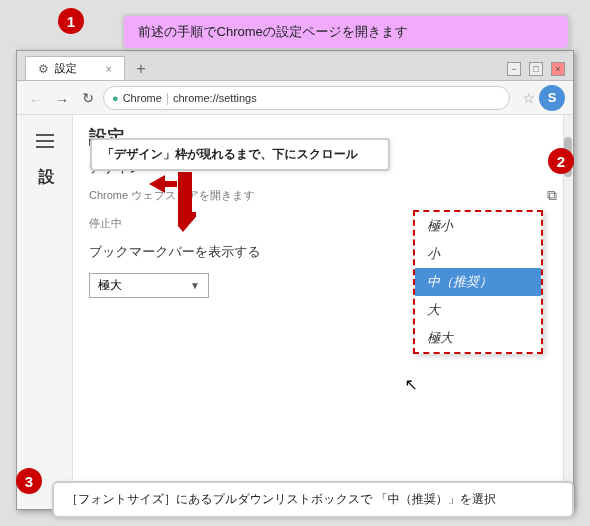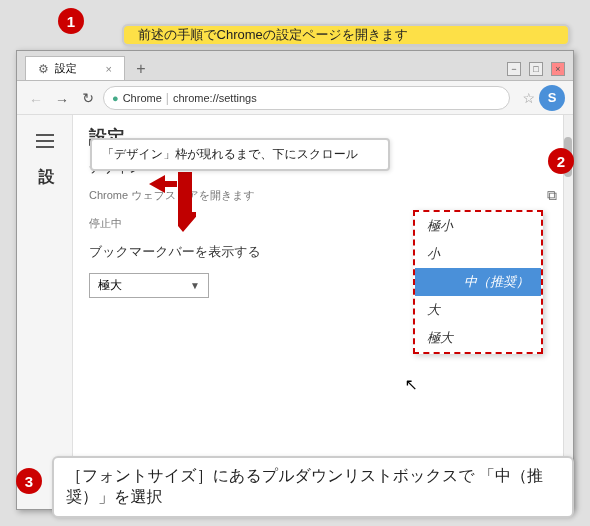--- a/index.html
+++ b/index.html
@@ -291,21 +291,20 @@
     .dropdown-item {
       padding: 5px 12px;
       font-size: 13px;
       color: #333;
       cursor: pointer;
     }
 
     .dropdown-item.selected {
       background: #4a90d9;
       color: #fff;
-      text-align: right;
     }
 
     .dropdown-select {
       margin-top: 4px;
       border: 1px solid #aaa;
       padding: 3px 8px;
       font-size: 12px;
       display: flex;
       align-items: center;
       justify-content: space-between;
@@ -343,42 +342,42 @@
     
     .bottom-instruction {
       background: #fff;
       border: 2px solid #ccc;
       border-radius: 6px;
       padding: 8px 12px;
       position: absolute;
       bottom: 8px;
       left: 52px;
       right: 16px;
-      font-size: 16px;
+      font-size: 12px;
       color: #222;
       z-index: 10;
       box-shadow: 1px 1px 4px rgba(0,0,0,0.15);
     }
 
     .cursor-icon {
       position: absolute;
       right: 155px;
       top: 260px;
       font-size: 16px;
       z-index: 20;
     }
 
     .instruction-box-top {
-      background: #fde047;
+      background: #f0abfc;
       border: 2px solid #ccc;
       border-radius: 6px;
-      padding: 0 14px;
+      padding: 7px 14px;
       font-size: 13px;
       color: #222;
-      margin-top: 16px;
+      margin-top: 6px;
       margin-left: 40px;
       box-shadow: 1px 1px 4px rgba(0,0,0,0.12);
     }
   </style>
 </head>
 <body>
 
 <div class="step-circle step1">1</div>
 
 <div style="position:absolute;top:8px;left:82px;right:20px;z-index:10;">
@@ -481,21 +480,21 @@
       </div>
 
     </div>
   </div>
 </div>
 
 <div style="position:absolute;top:148px;right:16px;z-index:20;">
   <div class="step-circle" style="position:relative;top:0;left:0;right:auto;">2</div>
 </div>
 
-<div style="position:absolute;top:138px;left:90px;right:200px;z-index:20;background:#fff;border:2px solid #ccc;border-radius:4px;padding:6px 10px;font-size:12px;color:#222;box-shadow:1px 1px 4px rgba(0,0,0,0.12);">
+<div style="position:absolute;top:138px;left:90px;right:200px;z-index:20;background:#fff;border:2px solid #ccc;border-radius:4px;padding:6px 10px;font-size:12px;color:#222;box-shadow:1px 1px 4px rgba(0,0,0,0.12);font-weight:bold;">
   <span>「デザイン」枠が現れるまで、下にスクロール</span>
 </div>
 
 <div style="position:absolute;top:172px;left:178px;z-index:15;">
   <svg width="18" height="60">
     <polygon points="0,0 18,0 18,40 26,40 9,60 -8,40 0,40" fill="#c00000" transform="translate(-4,0)"></polygon>
   </svg>
 </div>
 
 <div class="step-circle step3" style="bottom:32px;left:16px;top:auto;">3</div>

